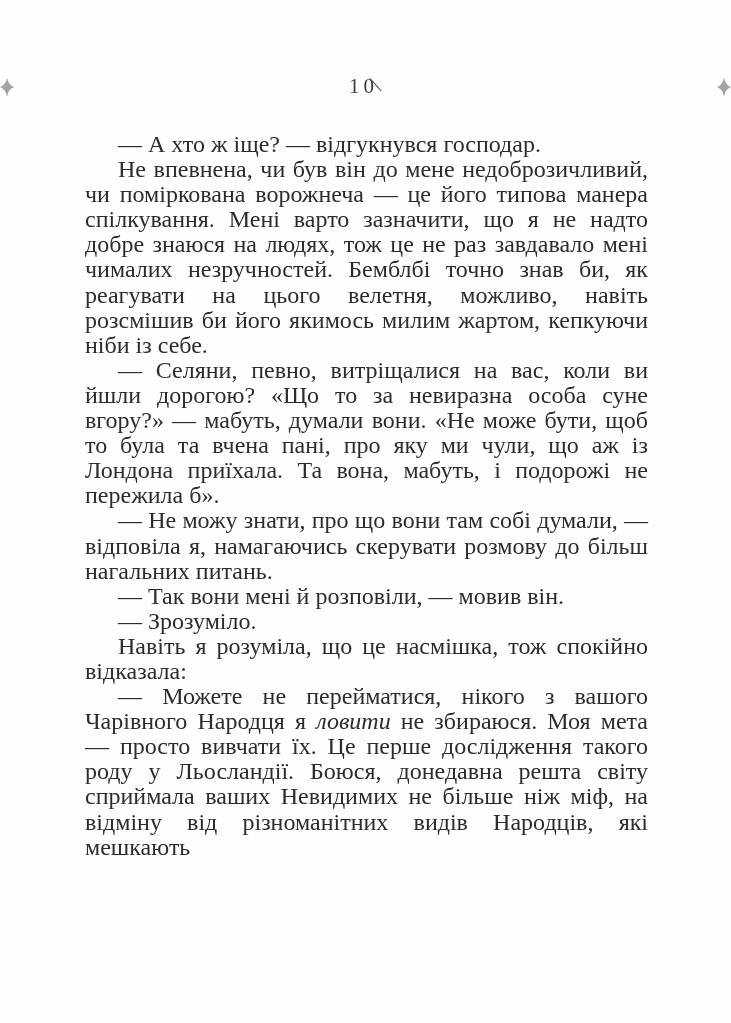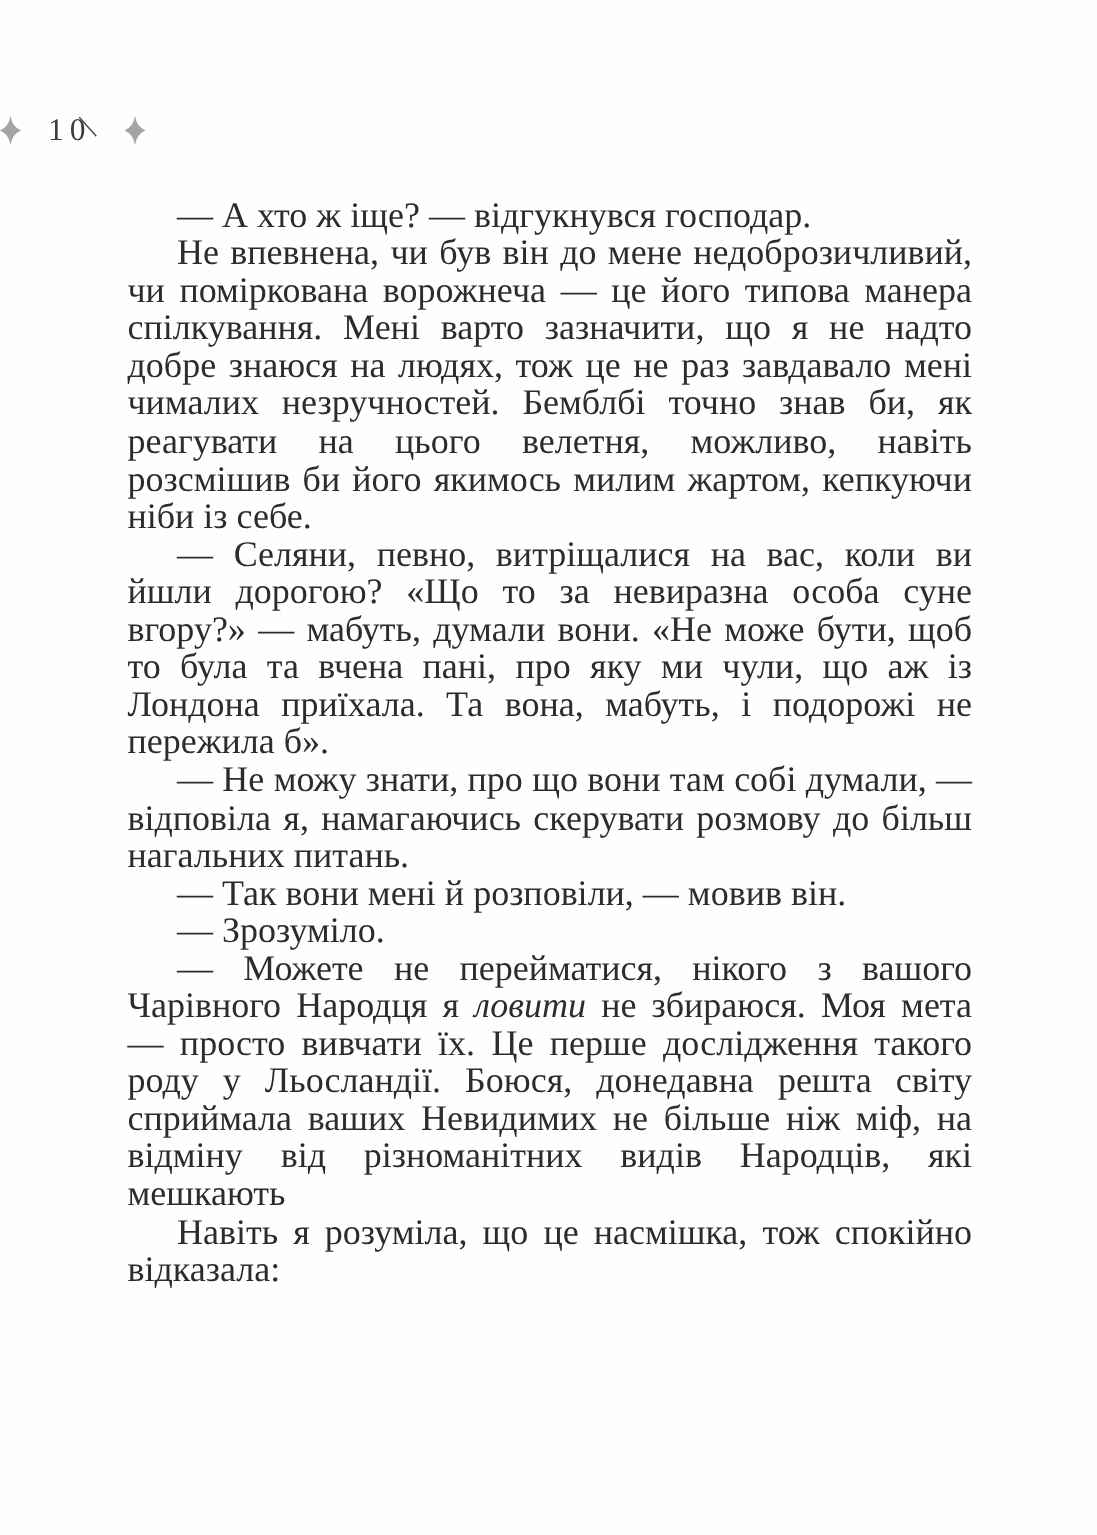--- a/index.html
+++ b/index.html
@@ -14,23 +14,23 @@
     height: 1023px;
     background: #fefefe;
     overflow: hidden;
   }
   .page-header {
     position: absolute;
     top: 76px;
     left: 0;
     width: 100%;
     display: flex;
-    justify-content: flex-start;
+    justify-content: space-between;
     align-items: center;
-    gap: 18px;
+    gap: 32px;
   }
   .ornament {
     display: inline-flex;
     align-items: center;
   }
   .ornament svg {
     display: block;
   }
   .page-number {
     position: relative;
@@ -89,17 +89,17 @@
     </span>
   </header>
 
   <main class="text-column">
       <p><span>— А хто ж іще? — відгукнувся господар.</span></p>
       <p><span>Не впевнена, чи був він до мене недоброзичливий, чи поміркована ворожнеча — це його типова манера спілкування. Мені варто зазначити, що я не надто добре знаюся на людях, тож це не раз завдавало мені чималих незручностей. Бемблбі точно знав би, як реагувати на цього велетня, можливо, навіть розсмішив би його якимось милим жартом, кепкуючи ніби із себе.</span></p>
       <p><span>— Селяни, певно, витріщалися на вас, коли ви йшли дорогою? «Що то за невиразна особа суне вгору?» — мабуть, думали вони. «Не може бути, щоб то була та вчена пані, про яку ми чули, що аж із Лондона приїхала. Та вона, мабуть, і подорожі не пережила б».</span></p>
       <p><span>— Не можу знати, про що вони там собі думали, — відповіла я, намагаючись скерувати розмову до більш нагальних питань.</span></p>
       <p><span>— Так вони мені й розповіли, — мовив він.</span></p>
       <p><span>— Зрозуміло.</span></p>
+      <p><span>Навіть я розуміла, що це насмішка, тож спокійно відказала:</span></p>
       <p><span>— Можете не перейматися, нікого з вашого Чарівного Народця я </span><em>ловити</em><span> не збираюся. Моя мета — просто вивчати їх. Це перше дослідження такого роду у Льосландії. Боюся, донедавна решта світу сприймала ваших Невидимих не більше ніж міф, на відміну від різноманітних видів Народців, які мешкають</span></p>
-      <p><span>Навіть я розуміла, що це насмішка, тож спокійно відказала:</span></p>
     </main>
 
 </div>
 
 </body></html>

